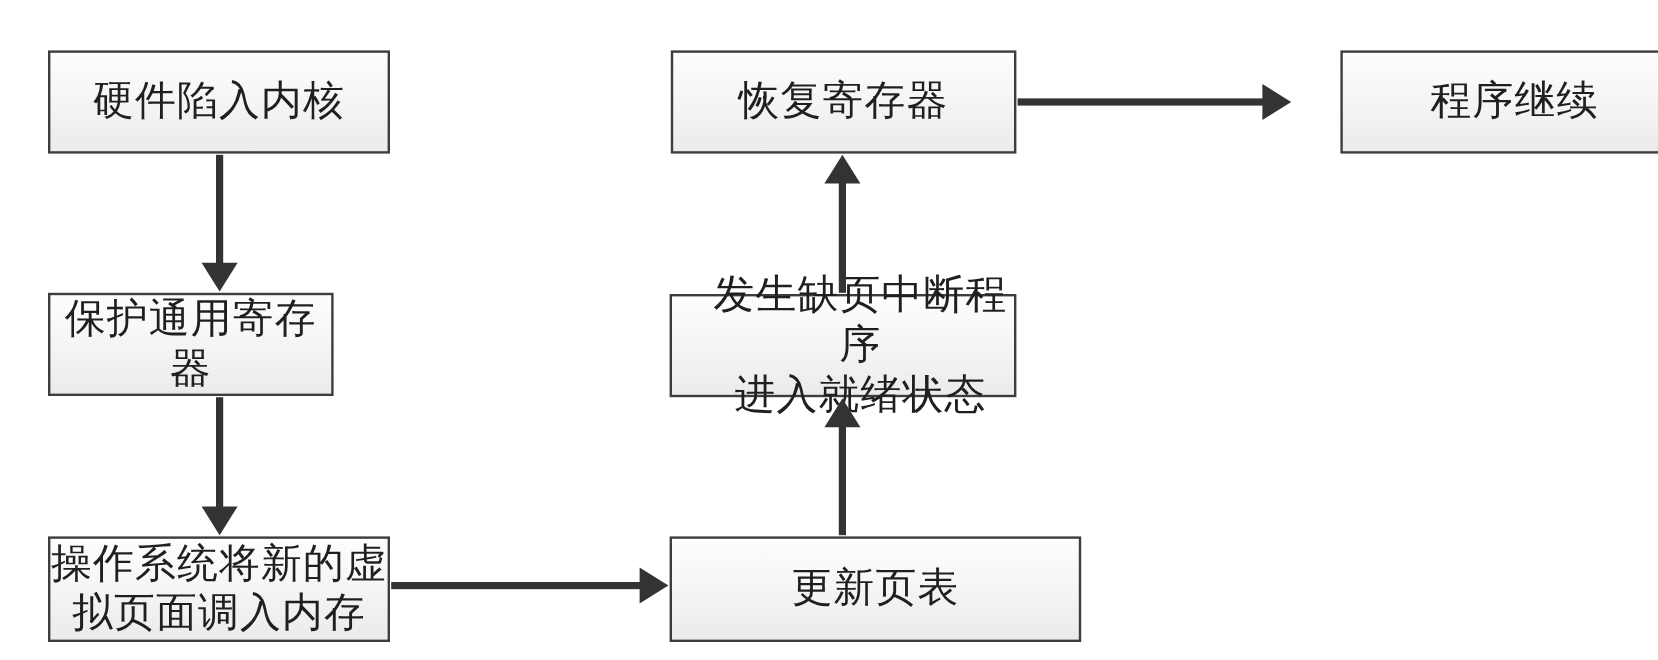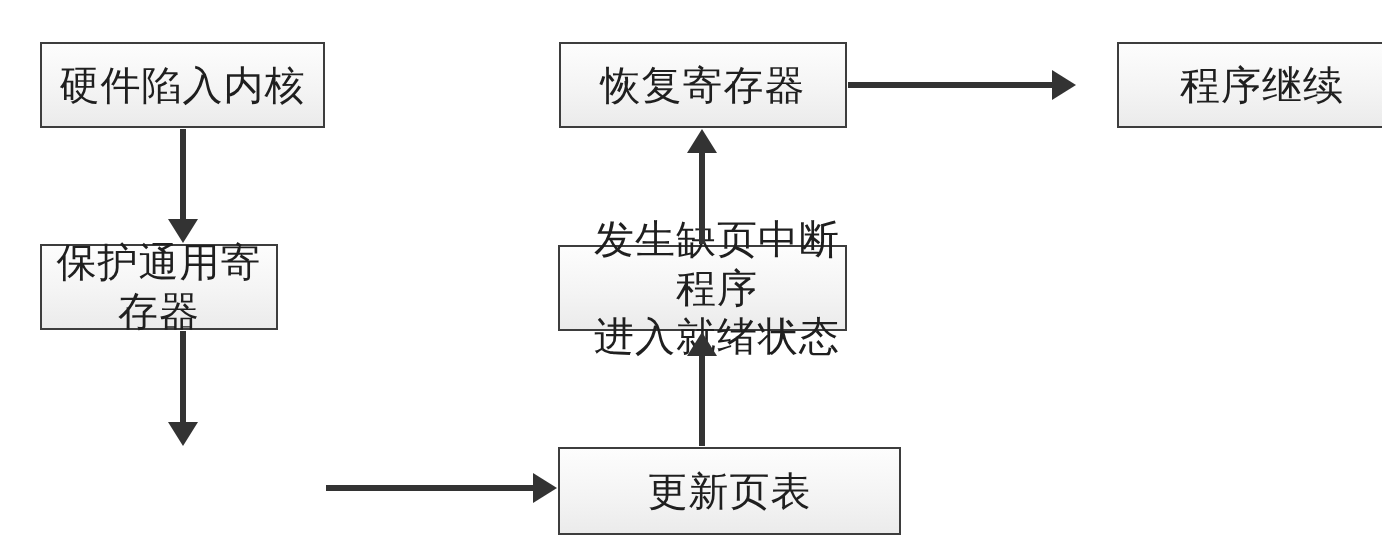--- a/index.html
+++ b/index.html
@@ -17,21 +17,21 @@
   }
   .node {
     position: absolute;
     box-sizing: border-box;
     border: 2px solid #3d3d3d;
     background: linear-gradient(180deg, #fdfdfd 0%, #f4f4f4 55%, #ebebeb 100%);
     display: flex;
     align-items: center;
     justify-content: center;
     text-align: center;
-    font-size: 40px;
+    font-size: 34px;
     line-height: 1.22;
     color: #1f1f1f;
     white-space: pre-line;
     letter-spacing: 1px;
   }
   
   .n-hw   { left: 40px;   top: 42px;  width: 285px; height: 86px; }
   .n-save { left: 40px;   top: 244px; width: 238px; height: 86px; }
   .n-os   { left: 40px;   top: 447px; width: 285px; height: 88px; }
   .n-rest { left: 559px;  top: 42px;  width: 288px; height: 86px; }
@@ -62,20 +62,22 @@
 </style>
 </head>
 <body>
 
 <div class="canvas">
 
   <div class="node n-hw">硬件陷入内核</div>
 
   <div class="node n-save">保护通用寄存器</div>
 
+  <div class="node n-os">操作系统将新的虚
+拟页面调入内存</div>
 
   <div class="node n-upd">更新页表</div>
 
   <div class="node n-rdy">发生缺页中断程序
 进入就绪状态</div>
 
   <div class="node n-rest">恢复寄存器</div>
 
   <div class="node n-cont">程序继续</div>
 

